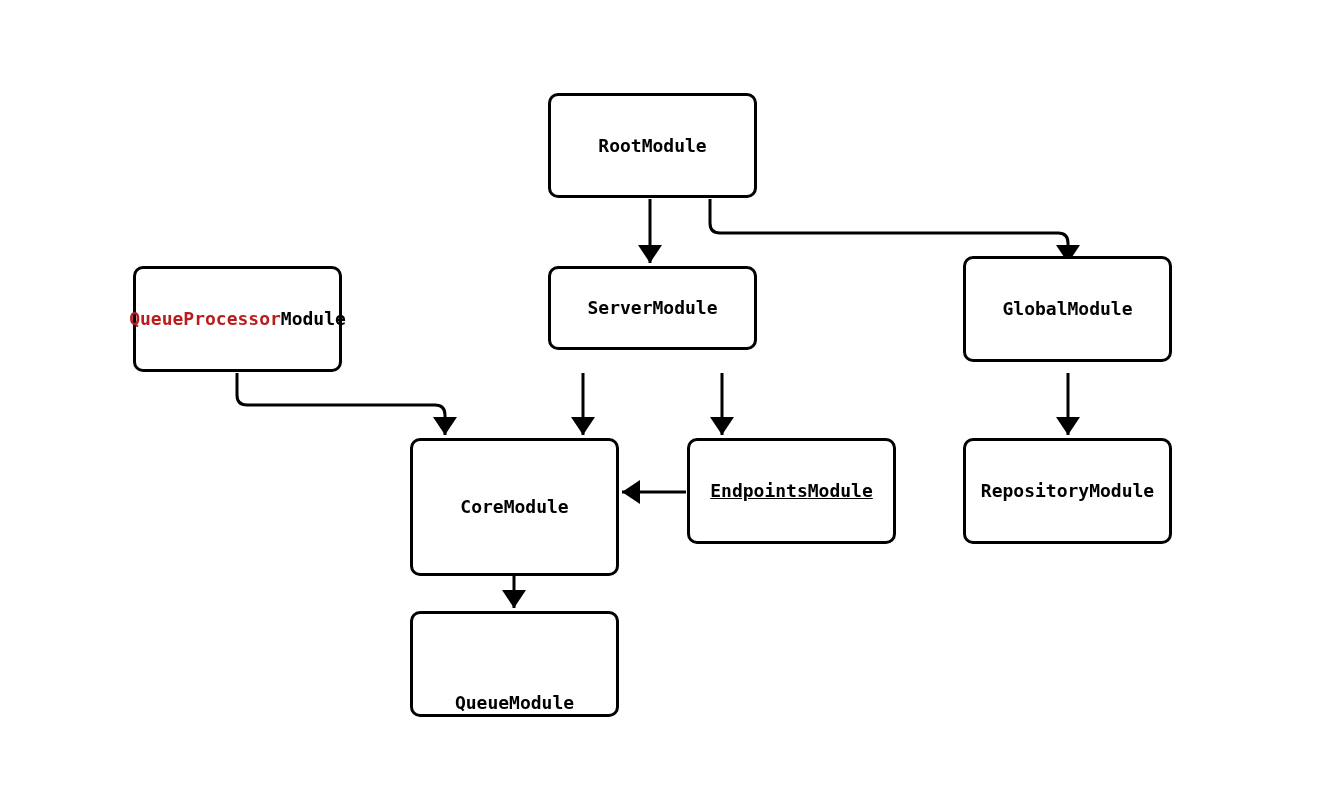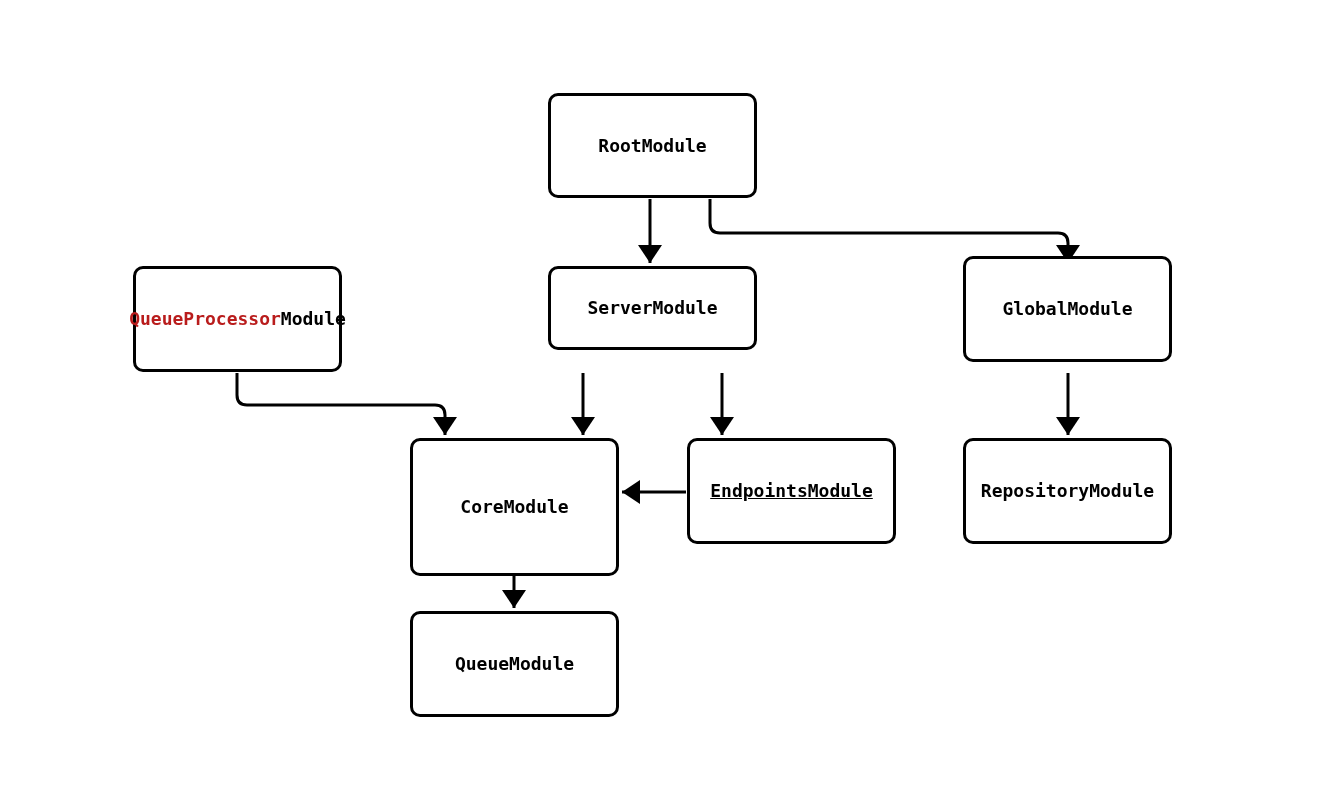--- a/index.html
+++ b/index.html
@@ -85,18 +85,18 @@
         <span class="node-label-line" style="color: rgb(0, 0, 0);">Module</span>
       </div>
       <div class="node" style="left: 687px; top: 438px; width: 209px; height: 106px; background: rgb(255, 255, 255); border-color: rgb(0, 0, 0); text-decoration: underline;">
         <span class="node-label-line" style="color: rgb(0, 0, 0);">Endpoints</span>
         <span class="node-label-line" style="color: rgb(0, 0, 0);">Module</span>
       </div>
       <div class="node" style="left: 963px; top: 438px; width: 209px; height: 106px; background: rgb(255, 255, 255); border-color: rgb(0, 0, 0);">
         <span class="node-label-line" style="color: rgb(0, 0, 0);">Repository</span>
         <span class="node-label-line" style="color: rgb(0, 0, 0);">Module</span>
       </div>
-      <div class="node" style="left: 410px; top: 611px; width: 209px; height: 106px; background: rgb(255, 255, 255); border-color: rgb(0, 0, 0);">
+      <div class="node" style="left: 410px; top: 611px; width: 209px; height: 106px; background: rgb(255, 255, 255); border-color: rgb(0, 0, 0); align-items: flex-end;">
         <span class="node-label-line" style="color: rgb(0, 0, 0);">Queue</span>
         <span class="node-label-line" style="color: rgb(0, 0, 0);">Module</span>
       </div>
     </div>
 </div>
 
 </body></html>

